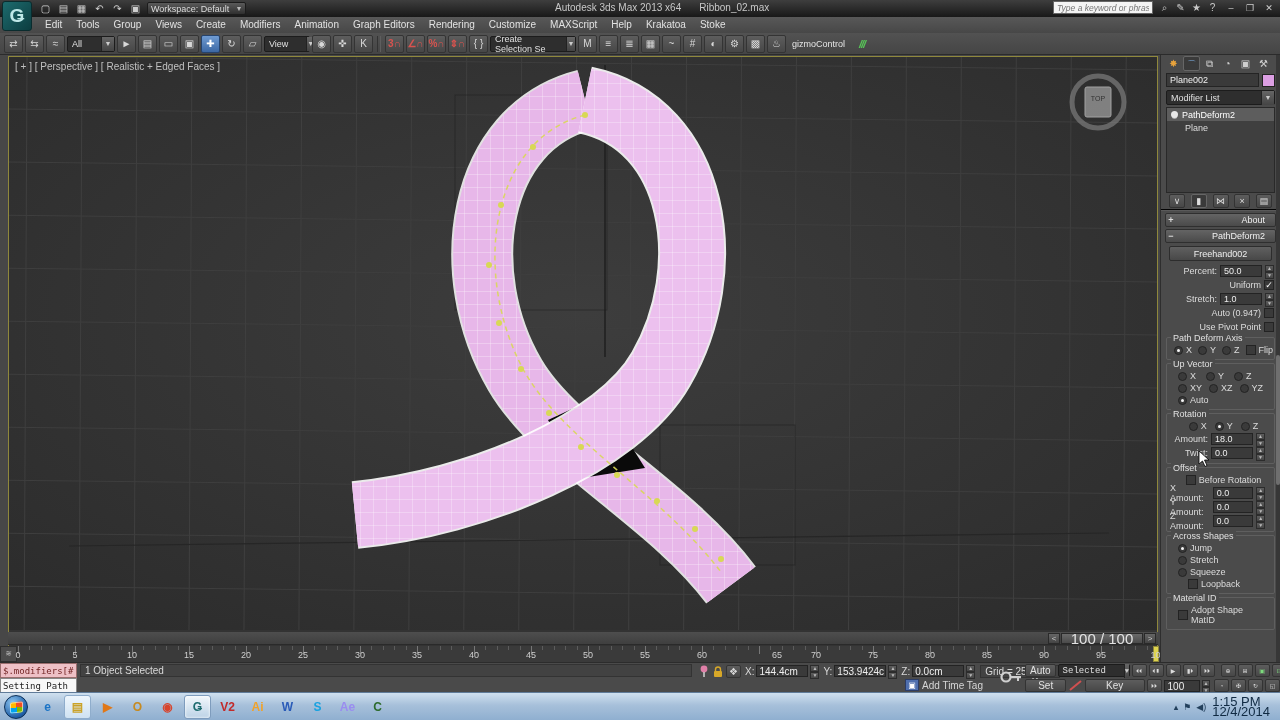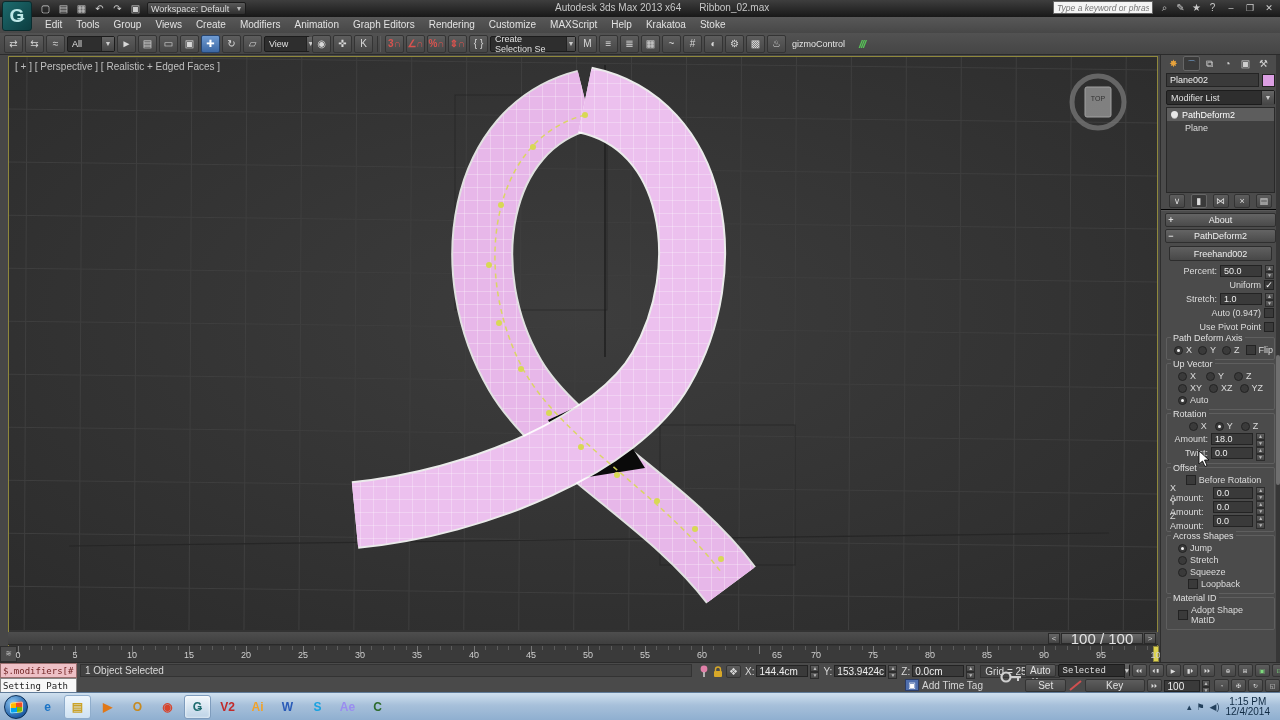--- a/index.html
+++ b/index.html
@@ -95,21 +95,21 @@
   .bulb { width:7px; height:7px; border-radius:50%; background:#e8e8e8; box-shadow:0 2px 0 -1px #aaa; }
   #stack-btns { display:flex; align-items:center; justify-content:space-between; padding:2px 8px; height:18px;
     border-bottom:2px groove #5a5a5a; }
   .sbtn { width:16px; height:14px; background:linear-gradient(#5d5d5d,#474747); border:1px solid #333;
     border-radius:2px; color:#ddd; font-size:9px; text-align:center; line-height:12px; }
   .sbtn.pressed { background:#3a3a3a; border-color:#666; }
 
   .rollout { margin:2px 4px 0 4px; height:14px; background:linear-gradient(#646464,#4a4a4a);
     border:1px solid #2f2f2f; border-radius:2px; display:flex; align-items:center; }
   .rollout .pm { width:10px; text-align:center; color:#ddd; font-weight:bold; font-size:9px; }
-  .rollout .rtitle { flex:1; text-align:center; color:#f0f0f0; margin-right:10px; }
+  .rollout .rtitle { flex:1; text-align:right; color:#f0f0f0; margin-right:10px; }
   #freehand-btn { margin:3px 8px; height:15px; background:linear-gradient(#606060,#484848); border:1px solid #2d2d2d;
     border-radius:2px; text-align:center; line-height:14px; color:#eee; }
 
   .prow { display:flex; align-items:center; justify-content:flex-end; padding:1px 6px 1px 0; gap:3px; height:14px; }
   .plabel { color:#dcdcdc; }
   .pfield { width:42px; height:12px; background:#3a3a3a; border:1px solid #232323; color:#eee;
     line-height:11px; padding-left:3px; }
   .spin { display:flex; flex-direction:column; width:9px; height:12px; }
   .spin span { flex:1; background:linear-gradient(#5d5d5d,#454545); border:1px solid #2c2c2c; color:#bbb;
     font-size:5px; line-height:5px; text-align:center; }
@@ -158,21 +158,21 @@
   #start-orb { width:24px; height:24px; border-radius:50%; margin:0 6px 0 4px;
     background:radial-gradient(circle at 35% 30%, #8ec6f0, #1f5fa8 70%, #123c6e); border:1px solid #0e3158; position:relative; }
   #start-orb .flag { position:absolute; left:5px; top:6px; width:13px; height:11px;
     background:conic-gradient(from 0deg,#f25022 0 25%,#7fba00 0 50%,#00a4ef 0 75%,#ffb900 0 100%);
     border-radius:2px; transform:skewY(-6deg); box-shadow:inset 0 0 0 1px rgba(255,255,255,.6); }
   .task-icon { width:27px; height:24px; border-radius:3px; margin-right:3px; display:flex; align-items:center;
     justify-content:center; font-weight:bold; font-size:12px; border:1px solid transparent; }
   .task-icon.active { background:linear-gradient(#f3f8fc,#bcd2e6); border-color:#7e9cbd; box-shadow:inset 0 0 3px #fff; }
   .task-icon.open { background:linear-gradient(#eef6fd,#cfe2f2); border-color:#8fadcc; }
   #tray { margin-left:auto; display:flex; align-items:center; gap:6px; padding-right:6px; color:#123; }
-  #clock { text-align:center; font-size:10px; color:#102a43; line-height:10px; padding-right:4px; }
+  #clock { text-align:left; font-size:13px; color:#102a43; line-height:10px; padding-right:4px; }
   .trayico { font-size:9px; color:#23405c; }
 </style>
 </head>
 <body>
 
 <div id="app">
 
   <div id="titlebar">
     <div id="maxlogo">Ǥ</div>
     <div id="qabar">

